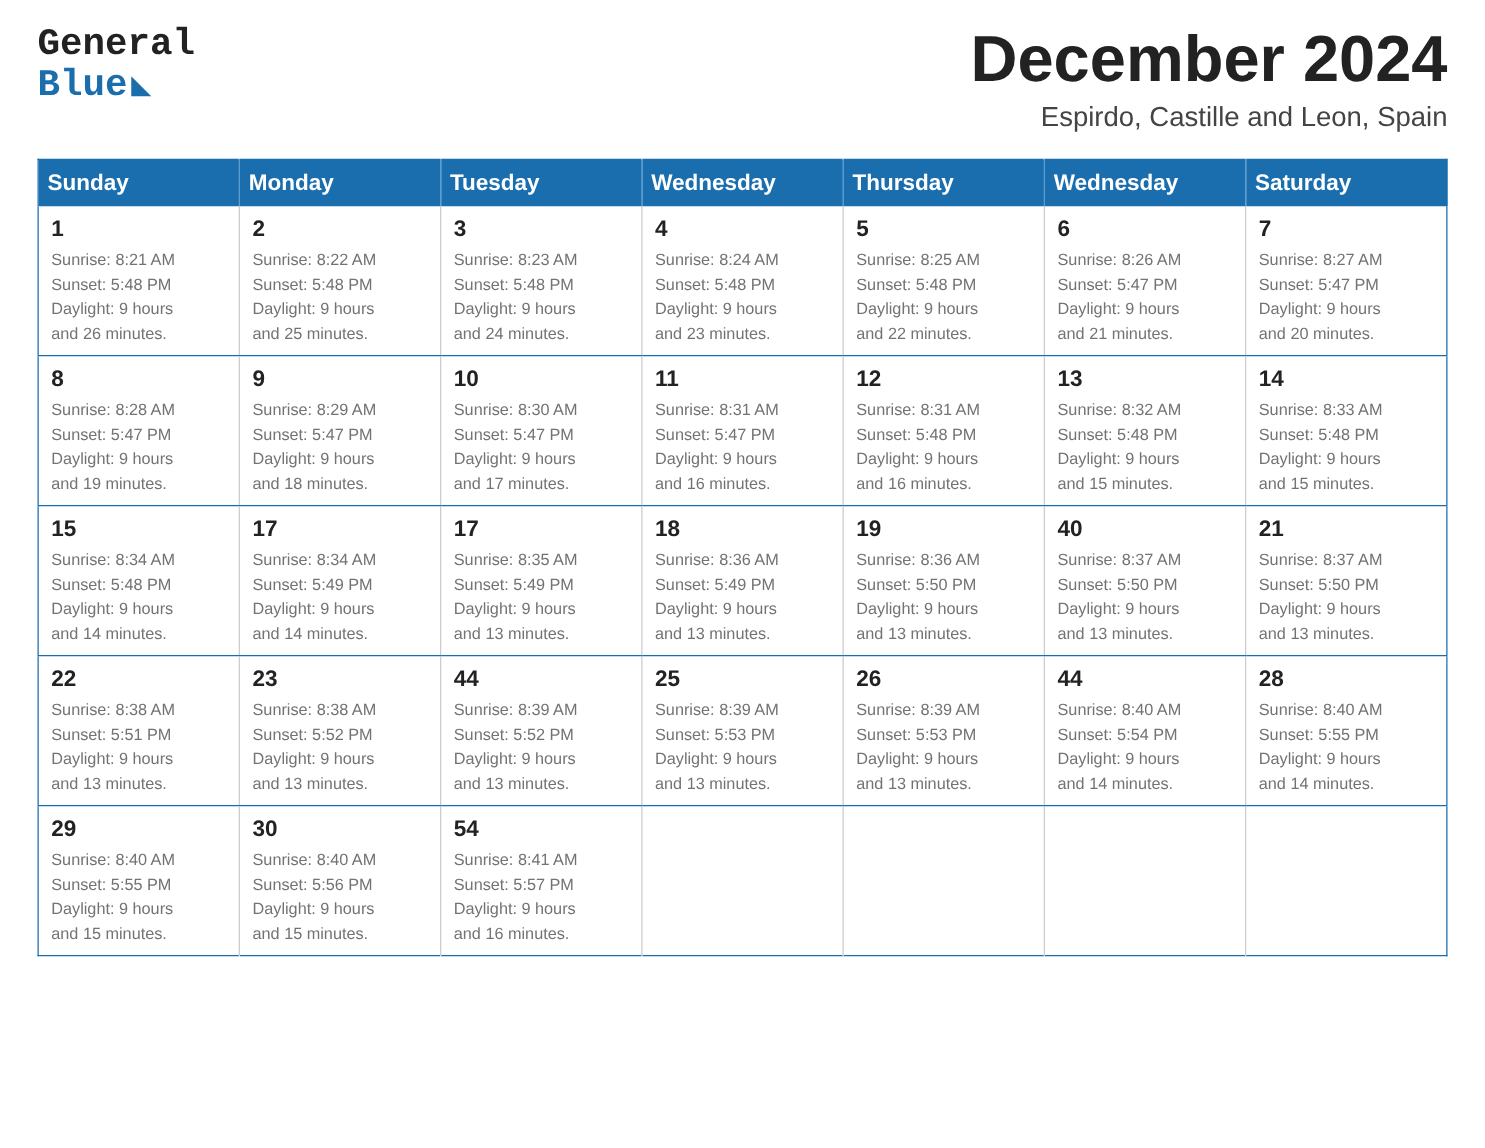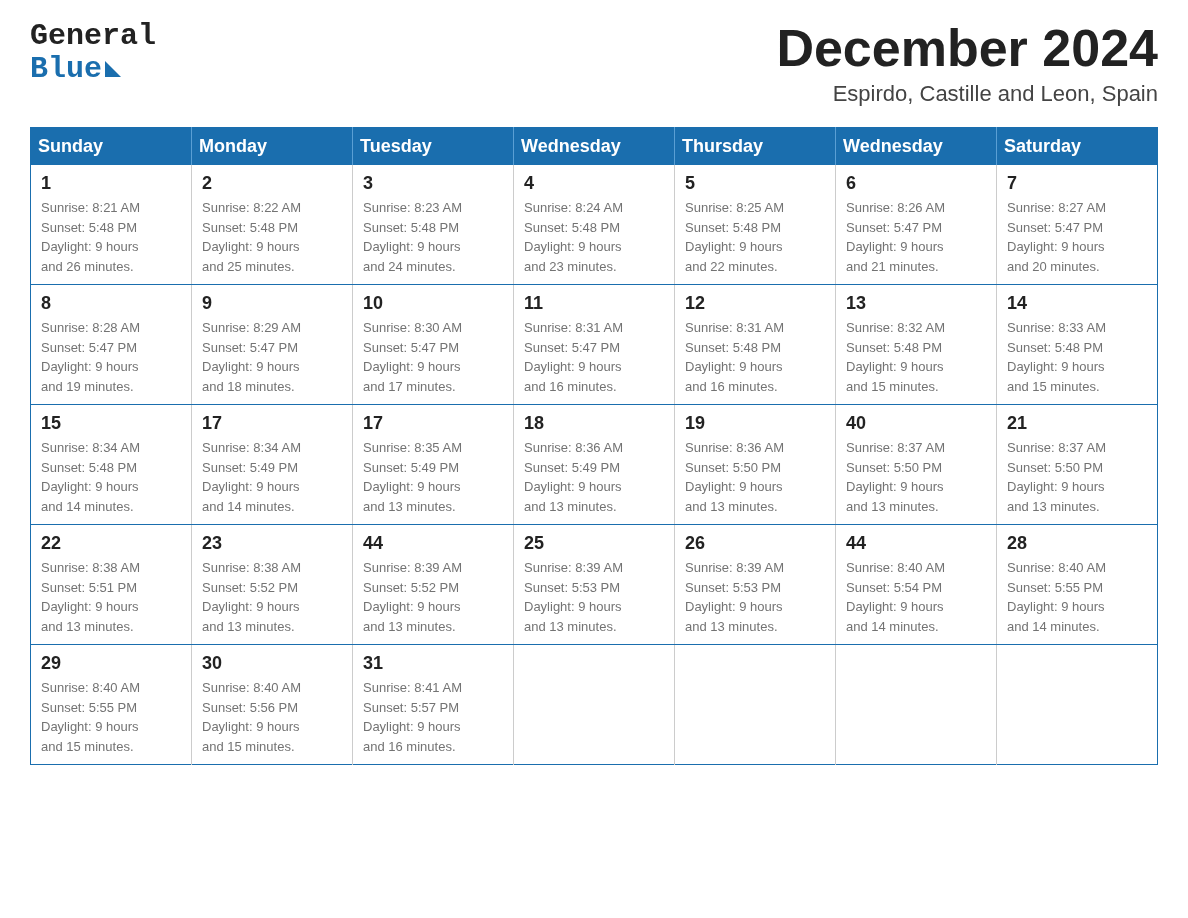--- a/index.html
+++ b/index.html
@@ -267,21 +267,21 @@
       <tr>
         <td>
           <span class="day-number">29</span>
           <div class="day-info">Sunrise: 8:40 AM<br>Sunset: 5:55 PM<br>Daylight: 9 hours<br>and 15 minutes.</div>
         </td>
         <td>
           <span class="day-number">30</span>
           <div class="day-info">Sunrise: 8:40 AM<br>Sunset: 5:56 PM<br>Daylight: 9 hours<br>and 15 minutes.</div>
         </td>
         <td>
-          <span class="day-number">31</span>
+          <span class="day-number">54</span>
           <div class="day-info">Sunrise: 8:41 AM<br>Sunset: 5:57 PM<br>Daylight: 9 hours<br>and 16 minutes.</div>
         </td>
         <td class="empty-cell"></td>
         <td class="empty-cell"></td>
         <td class="empty-cell"></td>
         <td class="empty-cell"></td>
       </tr>
     </tbody>
 </table>
 

